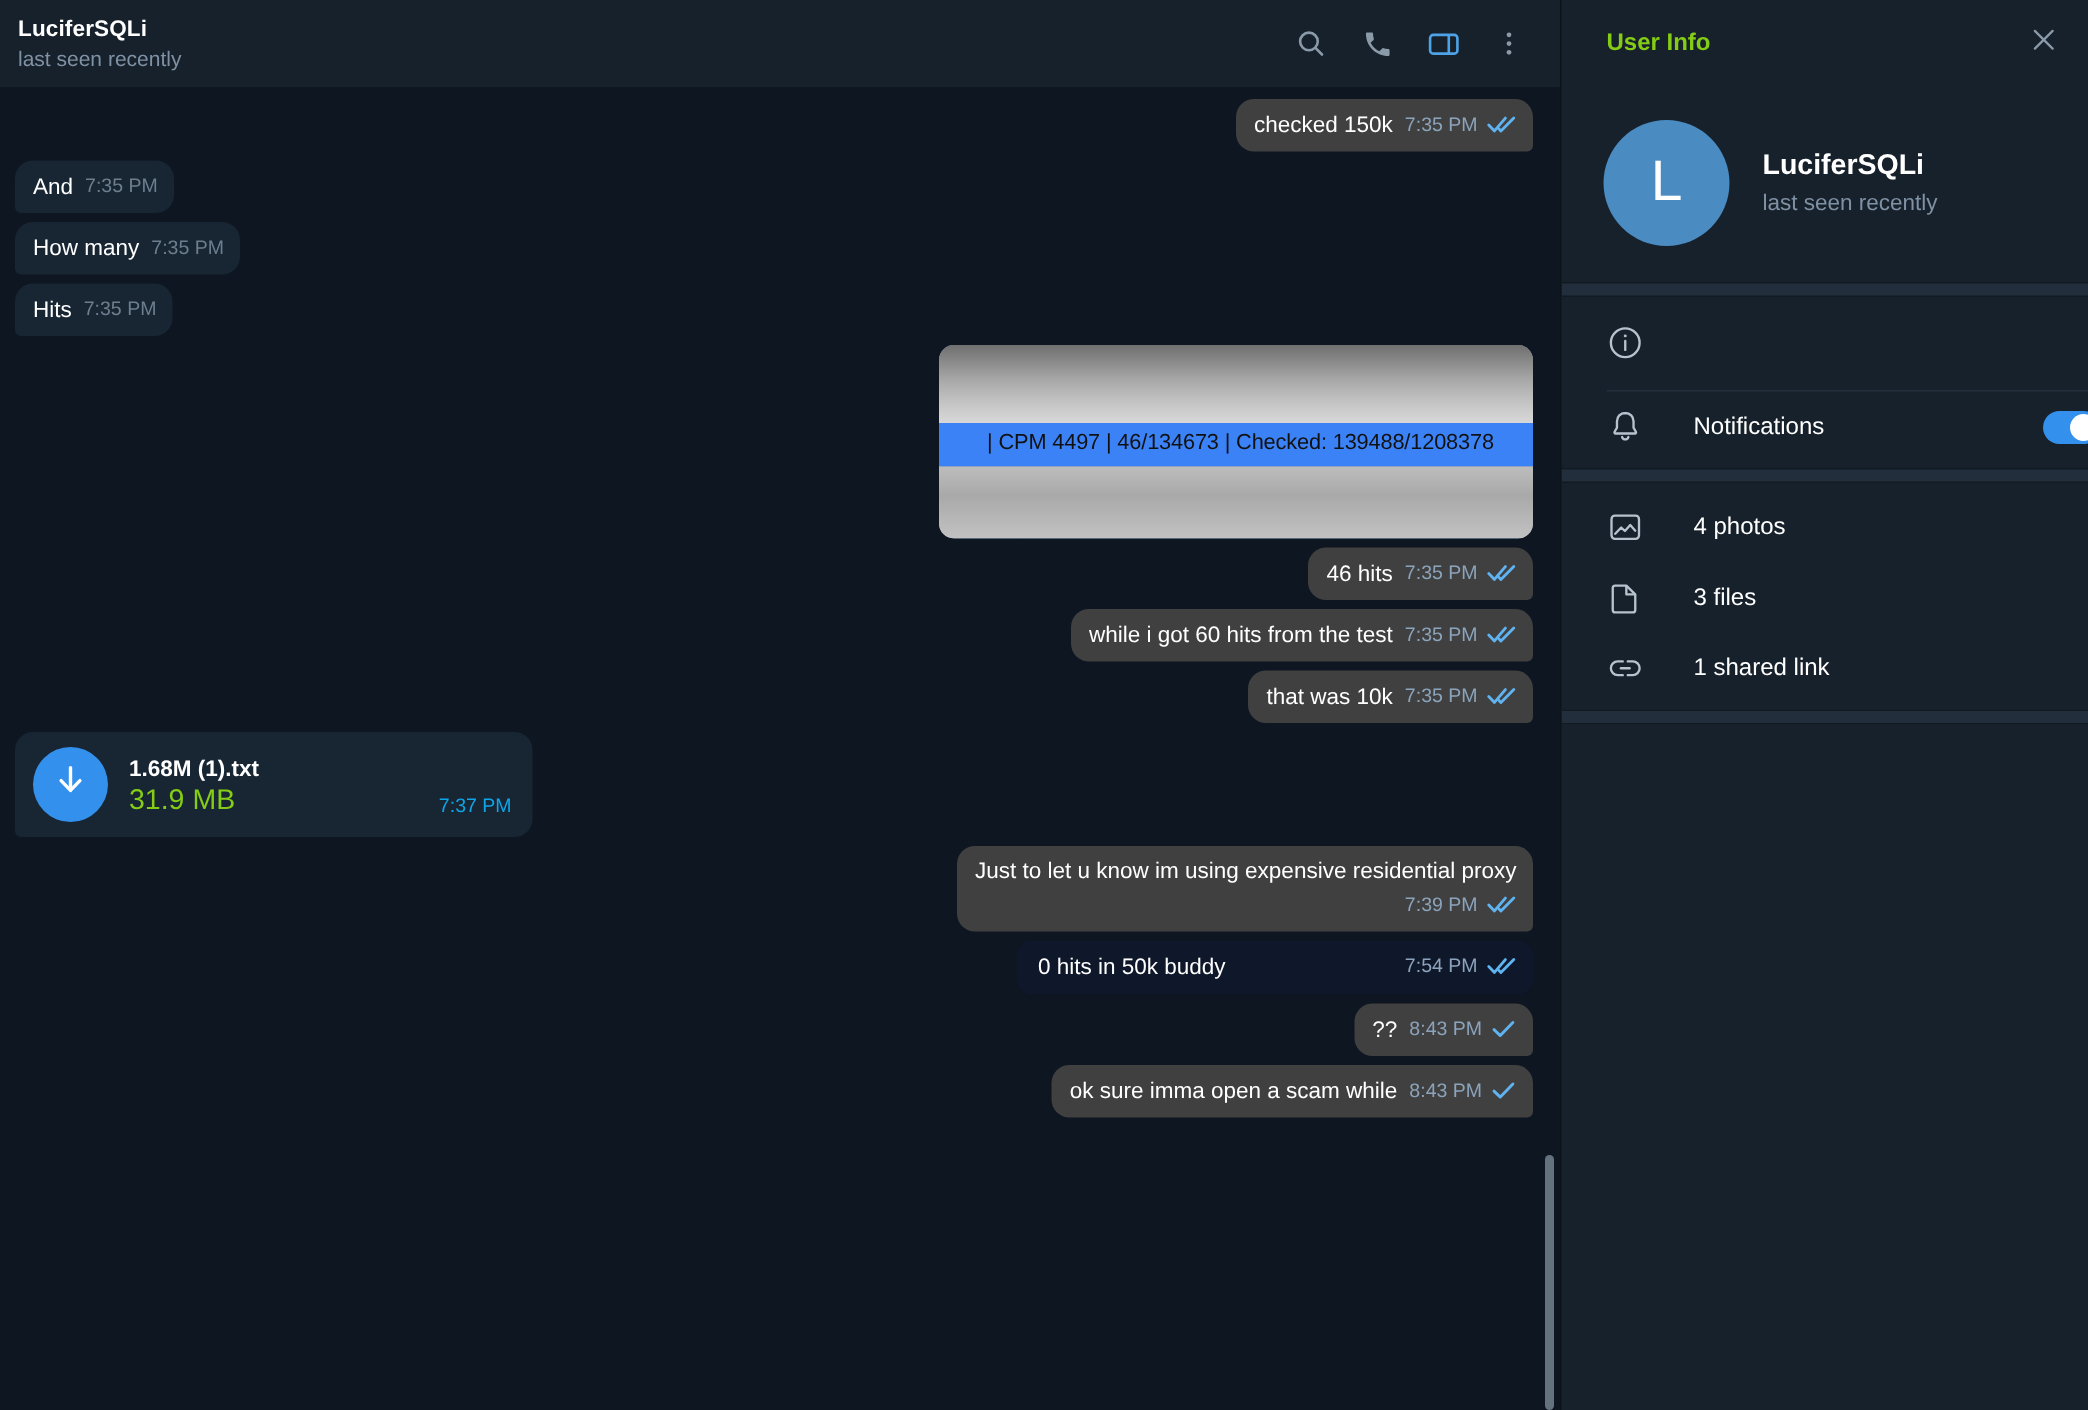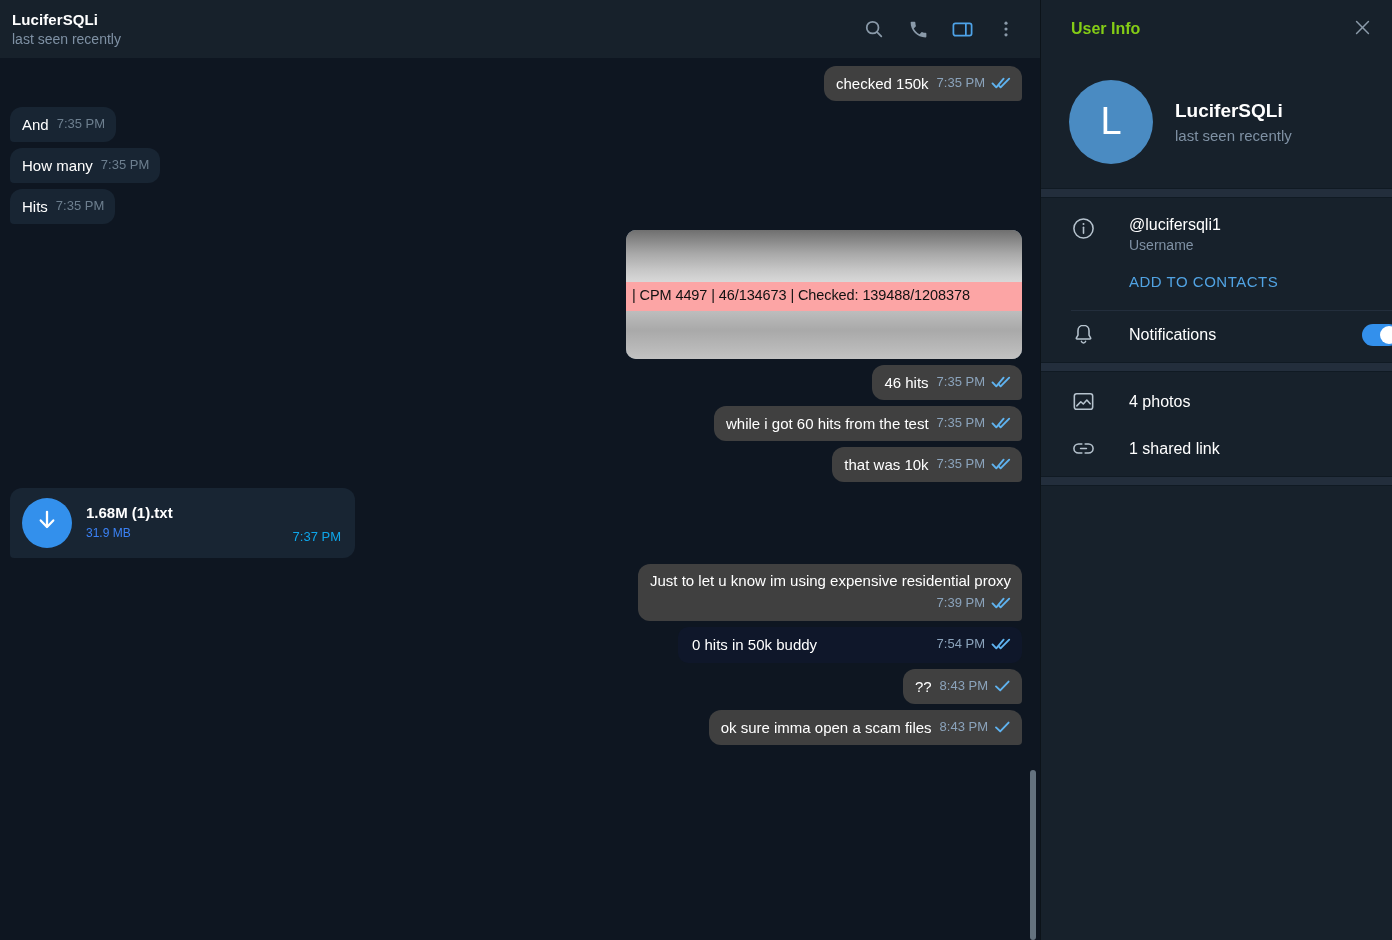--- a/index.html
+++ b/index.html
@@ -158,29 +158,30 @@
     background: #8e8e8e;
   }
   .blurband {
     width: 100%;
     background: linear-gradient(180deg,#6f6f6f 0%, #a8a8a8 45%, #c8c8c8 78%, #d8d8d8 100%);
   }
   .blurband.lower {
     background: linear-gradient(180deg,#bdbdbd 0%, #a9a9a9 40%, #c2c2c2 100%);
   }
   .codeline {
-    background: #fca5a5;
+    background: #3b82f6;
     color: #111111;
     font-family: "Liberation Sans", sans-serif;
     font-size: 14.5px;
     line-height: 1.1;
     padding: 6px 0 7px 6px;
     white-space: nowrap;
     overflow: hidden;
     letter-spacing: -0.1px;
+    text-align: center;
   }
   .photo-caption {
     display: flex;
     align-items: flex-end;
     gap: 10px;
     padding: 7px 11px 8px 14px;
     background: #0f172a;
   }
   .photo-caption .bubble-text { flex: 1 1 auto; }
 
@@ -195,21 +196,21 @@
   .file-row { display: flex; align-items: center; gap: 14px; }
   .dl-circle {
     width: 50px; height: 50px;
     flex: 0 0 50px;
     border-radius: 50%;
     background: #3390ec;
     display: flex; align-items: center; justify-content: center;
   }
   .file-info { flex: 1 1 auto; min-width: 0; }
   .file-name { font-size: 15px; font-weight: bold; color: #ffffff; line-height: 20px; }
-  .file-size { font-size: 12px; color: #3b82f6; line-height: 19px; margin-top: 1px; }
+  .file-size { font-size: 19px; color: #84cc16; line-height: 19px; margin-top: 1px; }
   .file-time { align-self: flex-end; font-size: 13px; color: #0ea5e9; white-space: nowrap; padding-bottom: 1px;}
 
   
   .scrollbar-track {
     position: absolute;
     right: 3px;
     top: 58px;
     width: 8px;
     height: 882px;
     background: transparent;
@@ -550,21 +551,21 @@
                     <path d="M2 6.4 L6.2 10.4 L14.6 1.6"></path>
                   </svg>
                 </span>
               </div>
             </div>
           </div>
         </div>
         <div class="msg-row out">
           <div class="bubble out">
             <div class="bubble-inline">
-              <span class="bubble-text">ok sure imma open a scam files</span>
+              <span class="bubble-text">ok sure imma open a scam while</span>
               <div class="meta">
                 <span class="time">8:43 PM</span>
                 <span class="ticks">
                   <svg width="17" height="12" viewBox="0 0 17 12" fill="none" stroke="#5fb3f0" stroke-width="1.9" stroke-linecap="round" stroke-linejoin="round">
                     <path d="M2 6.4 L6.2 10.4 L14.6 1.6"></path>
                   </svg>
                 </span>
               </div>
             </div>
           </div>
@@ -602,25 +603,20 @@
 
     <div class="sb-section">
       <div class="sb-row">
         <div class="sb-icon">
           <svg width="25" height="25" viewBox="0 0 24 24" fill="none" stroke="#b6c3ce" stroke-width="1.5">
             <circle cx="12" cy="12" r="9.2"></circle>
             <line x1="12" y1="10.8" x2="12" y2="16.6" stroke-linecap="round"></line>
             <circle cx="12" cy="7.6" r="0.95" fill="#b6c3ce" stroke="none"></circle>
           </svg>
         </div>
-        <div class="sb-rowbody">
-          <div class="sb-value">@lucifersqli1</div>
-          <div class="sb-label">Username</div>
-          <div class="sb-action">ADD TO CONTACTS</div>
-        </div>
       </div>
 
       <div class="sb-hr"></div>
 
       <div class="sb-row simple">
         <div class="sb-icon">
           <svg width="25" height="25" viewBox="0 0 24 24" fill="none" stroke="#b6c3ce" stroke-width="1.5" stroke-linejoin="round">
             <path d="M12 3.2c-3.1 0-5.3 2.3-5.3 5.2v4.2L5.2 15.2c-.3.5 0 1.1.6 1.1h12.4c.6 0 .9-.6.6-1.1l-1.5-2.6V8.4c0-2.9-2.2-5.2-5.3-5.2z"></path>
             <path d="M10 18.6c.3.9 1.1 1.5 2 1.5s1.7-.6 2-1.5" stroke-linecap="round"></path>
           </svg>
@@ -643,20 +639,31 @@
               <rect x="3.2" y="4.6" width="17.6" height="14.8" rx="2.2"></rect>
               <path d="M5.6 16.2 L9.4 12.2 L11.8 14.4 L15.2 10.6 L18.4 14.2" stroke-linecap="round"></path>
             </svg>
           </div>
           <div class="sb-rowbody">
             <div class="sb-value">4 photos</div>
           </div>
         </div>
         <div class="sb-row simple">
           <div class="sb-icon">
+            <svg width="25" height="25" viewBox="0 0 24 24" fill="none" stroke="#b6c3ce" stroke-width="1.5" stroke-linejoin="round">
+              <path d="M5.6 4.2h7.1l5.7 5.6v10a1.6 1.6 0 0 1-1.6 1.6H5.6A1.6 1.6 0 0 1 4 19.8V5.8a1.6 1.6 0 0 1 1.6-1.6z"></path>
+              <path d="M12.7 4.2v5.6h5.7"></path>
+            </svg>
+          </div>
+          <div class="sb-rowbody">
+            <div class="sb-value">3 files</div>
+          </div>
+        </div>
+        <div class="sb-row simple">
+          <div class="sb-icon">
             <svg width="25" height="25" viewBox="0 0 24 24" fill="none" stroke="#b6c3ce" stroke-width="1.5" stroke-linecap="round">
               <path d="M10.4 7.6H7.2a4.4 4.4 0 0 0 0 8.8h3.2"></path>
               <path d="M13.6 7.6h3.2a4.4 4.4 0 0 1 0 8.8h-3.2"></path>
               <line x1="9.2" y1="12" x2="14.8" y2="12"></line>
             </svg>
           </div>
           <div class="sb-rowbody">
             <div class="sb-value">1 shared link</div>
           </div>
         </div>

